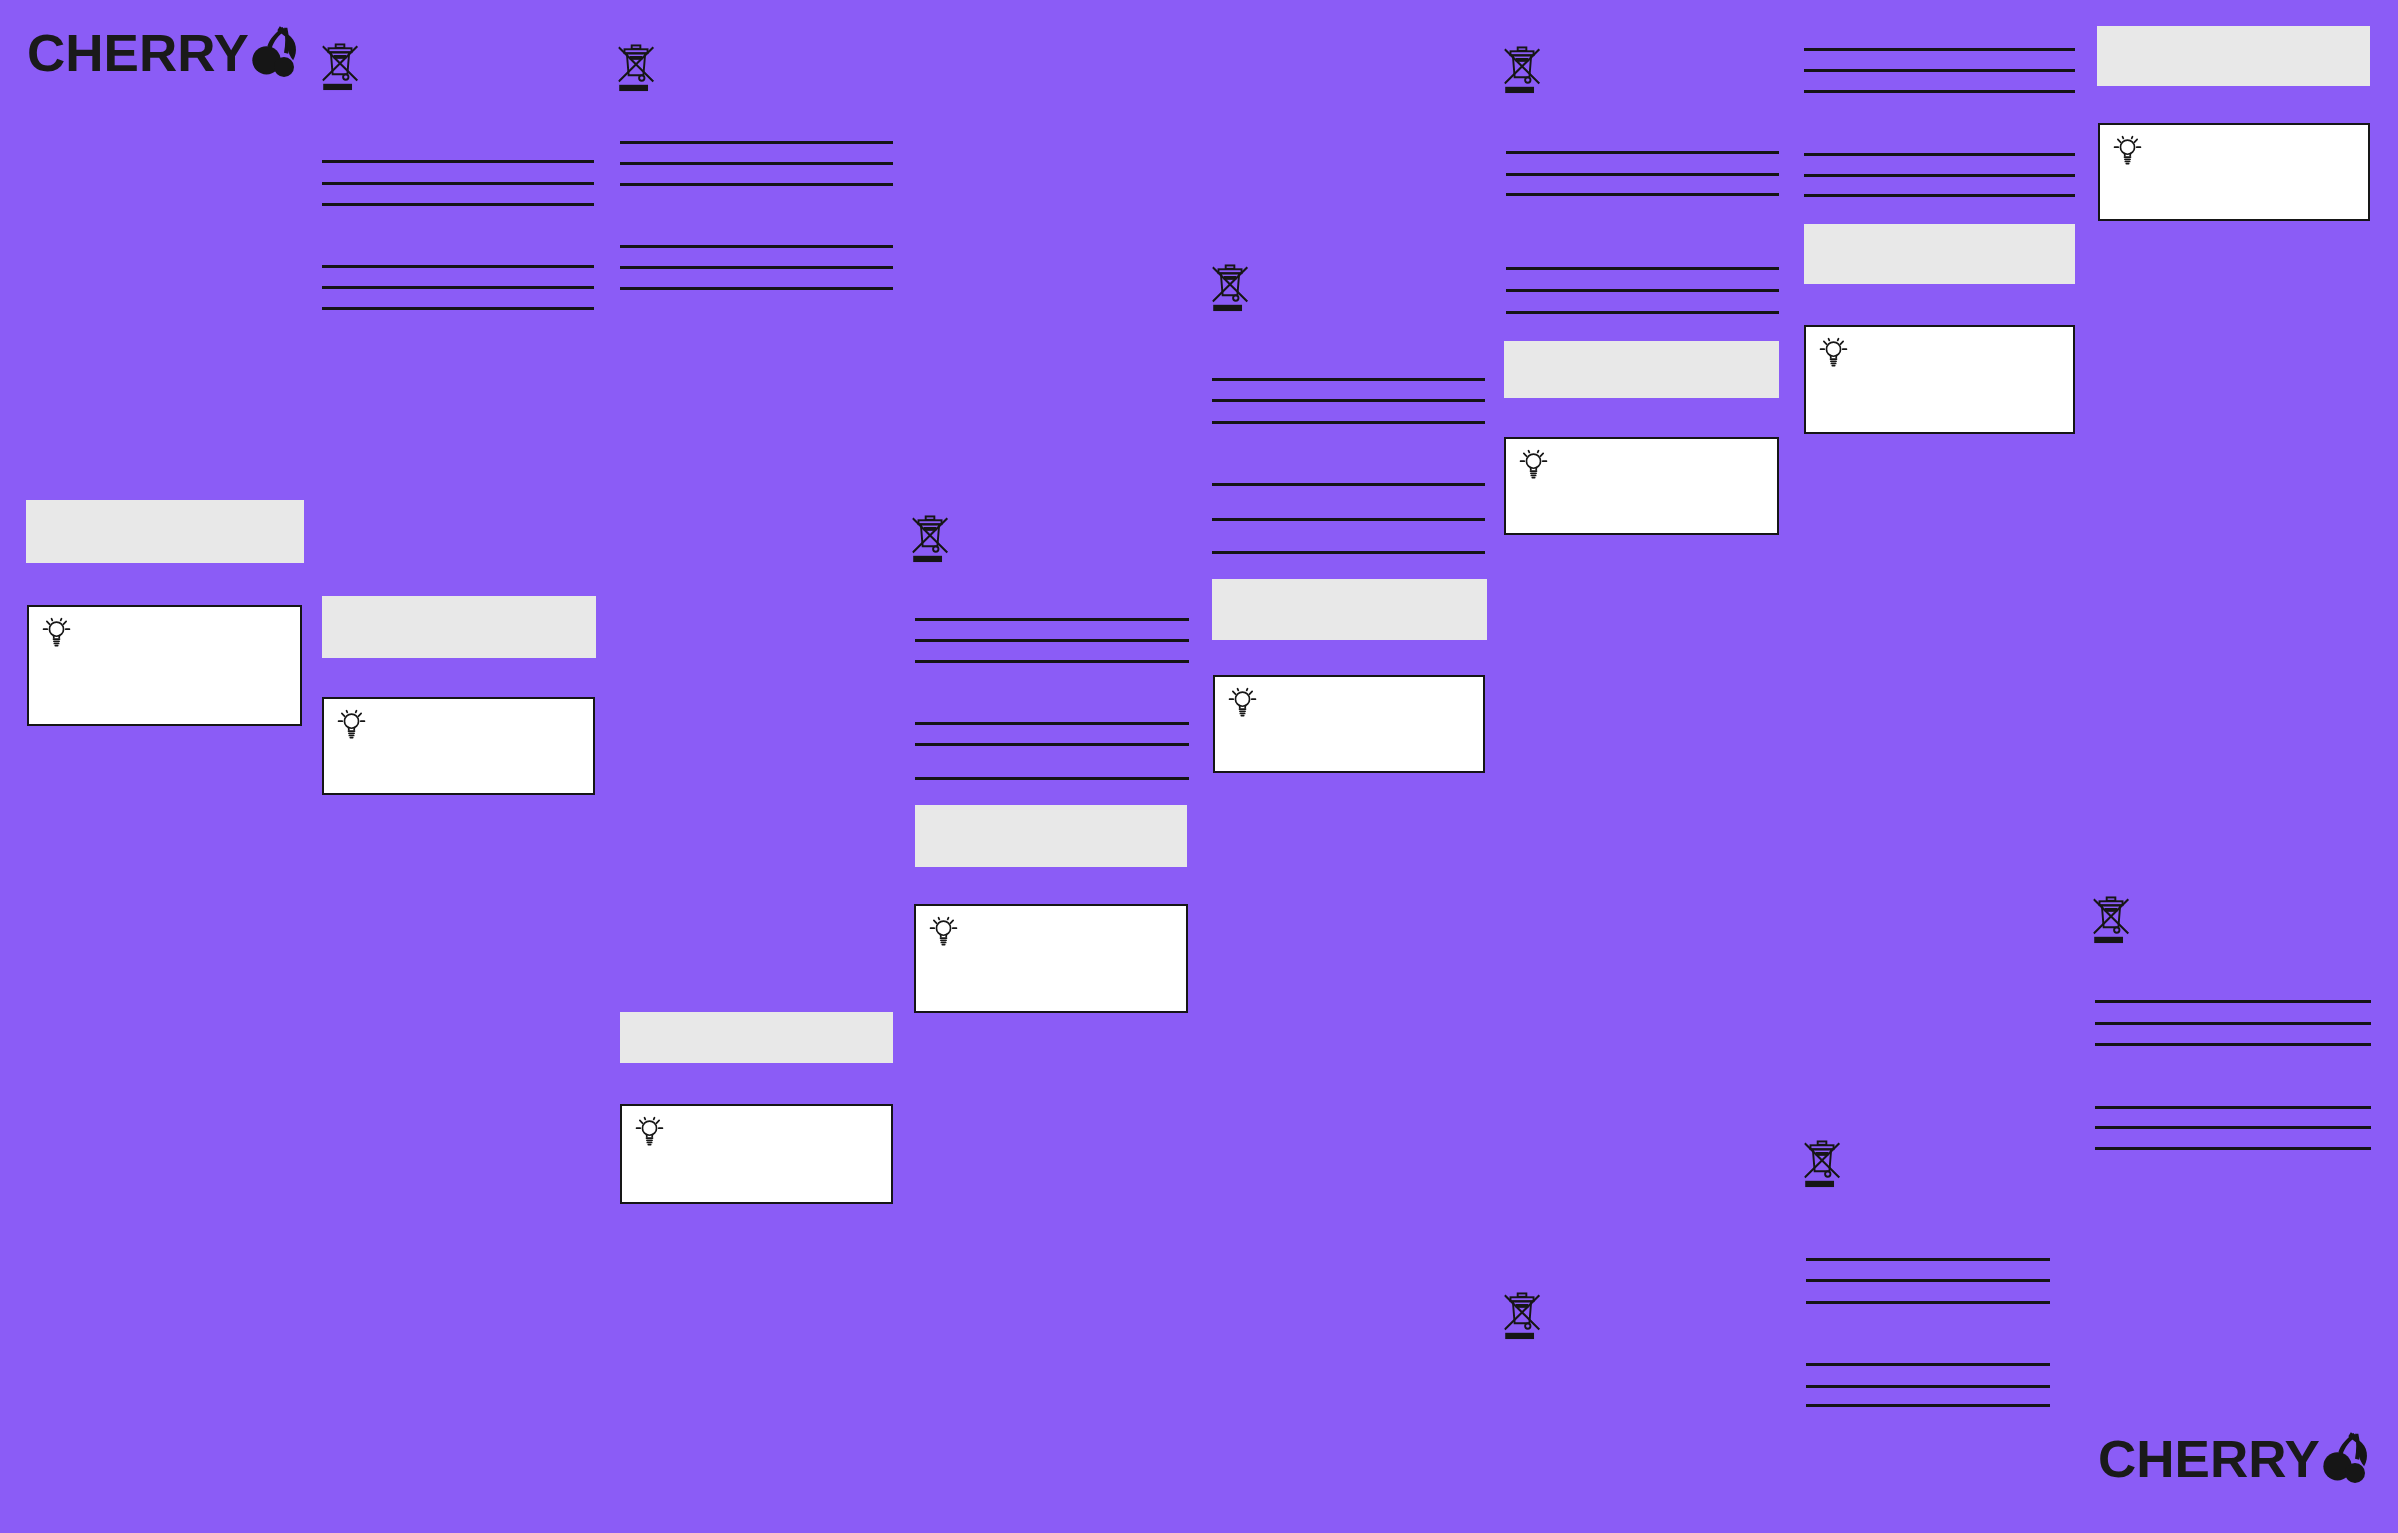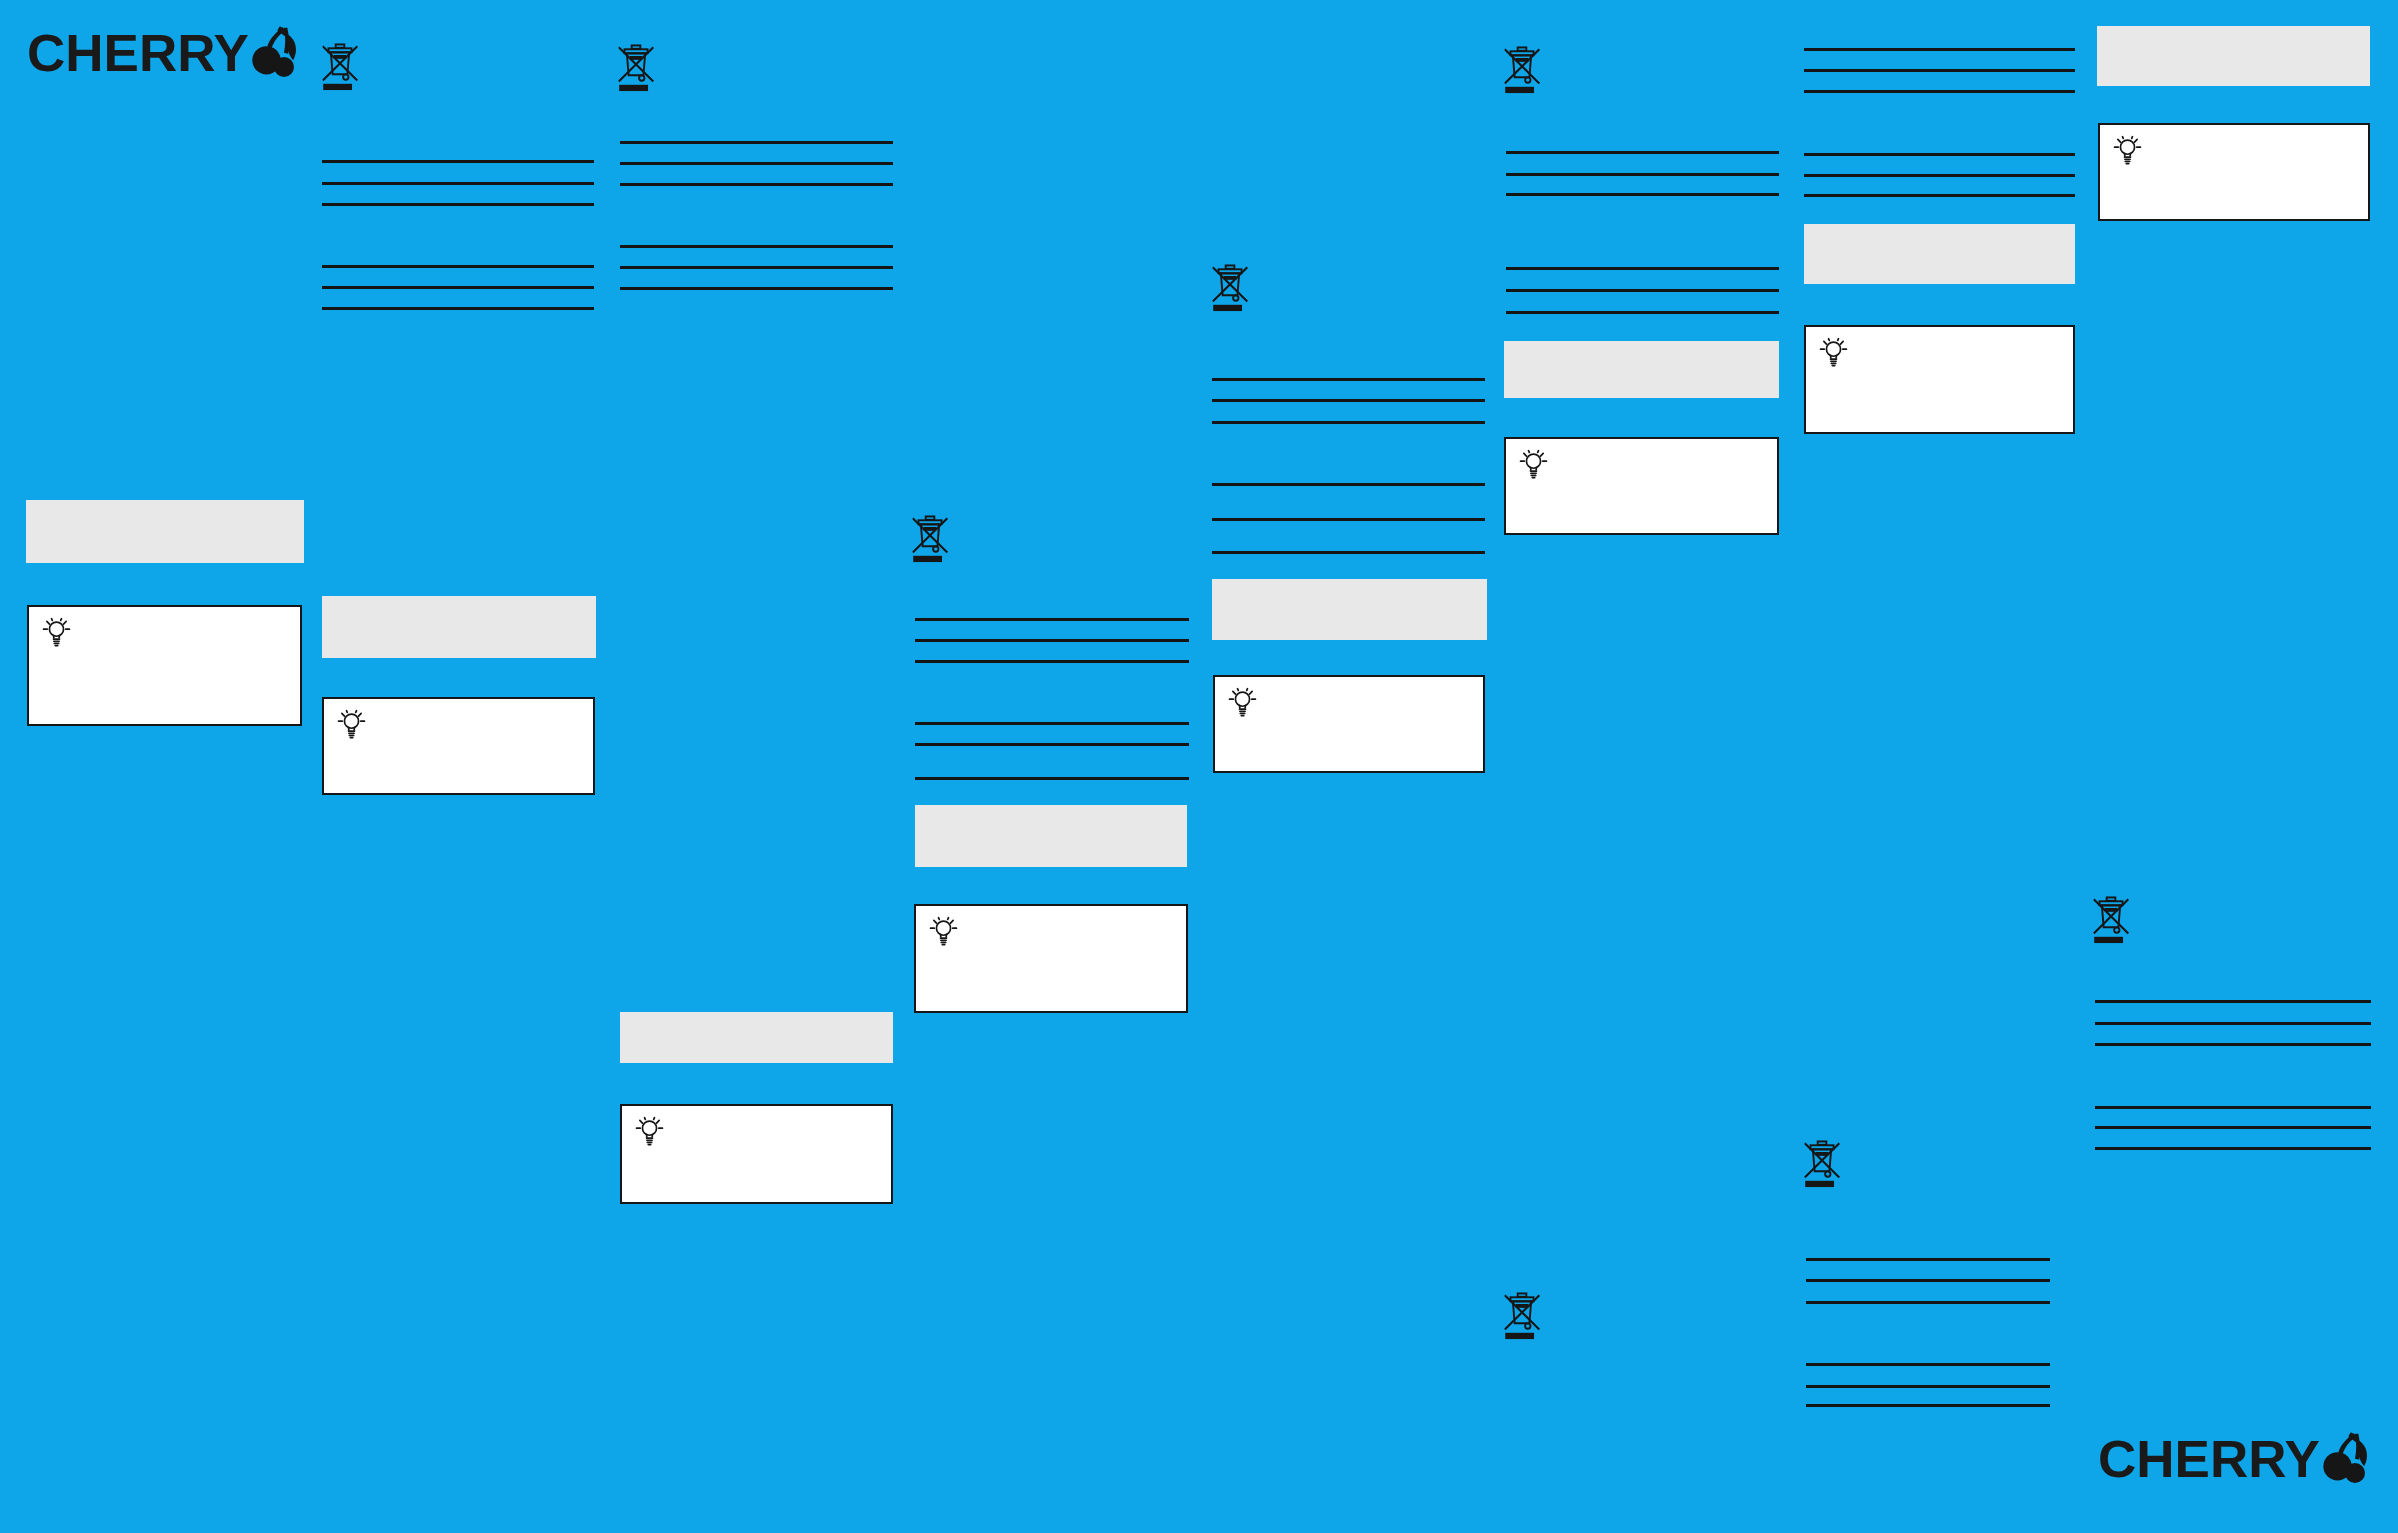--- a/index.html
+++ b/index.html
@@ -1,17 +1,17 @@
 <!DOCTYPE html>
 <html><head>
 <meta charset="utf-8">
 <style>
   html,body{margin:0;padding:0;background:#ffffff;}
   #page{
-    position:relative;width:2398px;height:1533px;background:#0ea5e9;
+    position:relative;width:2398px;height:1533px;background:#8b5cf6;
     font-family:"Liberation Sans",sans-serif;color:#161616;overflow:hidden;
   }
   .rule{position:absolute;height:2.9px;background:#151515;}
   .graybar{position:absolute;background:#e8e8e8;}
   .tipbox{position:absolute;border:2.9px solid #161616;background:#ffffff;box-sizing:border-box;}
   .bulb{position:absolute;left:11.6px;top:9.7px;width:31px;height:33px;}
   .weee{position:absolute;width:37px;height:48px;}
   .logo{position:absolute;display:flex;align-items:flex-start;}
   .logo .word{
     font-family:"Liberation Sans",sans-serif;font-weight:bold;

